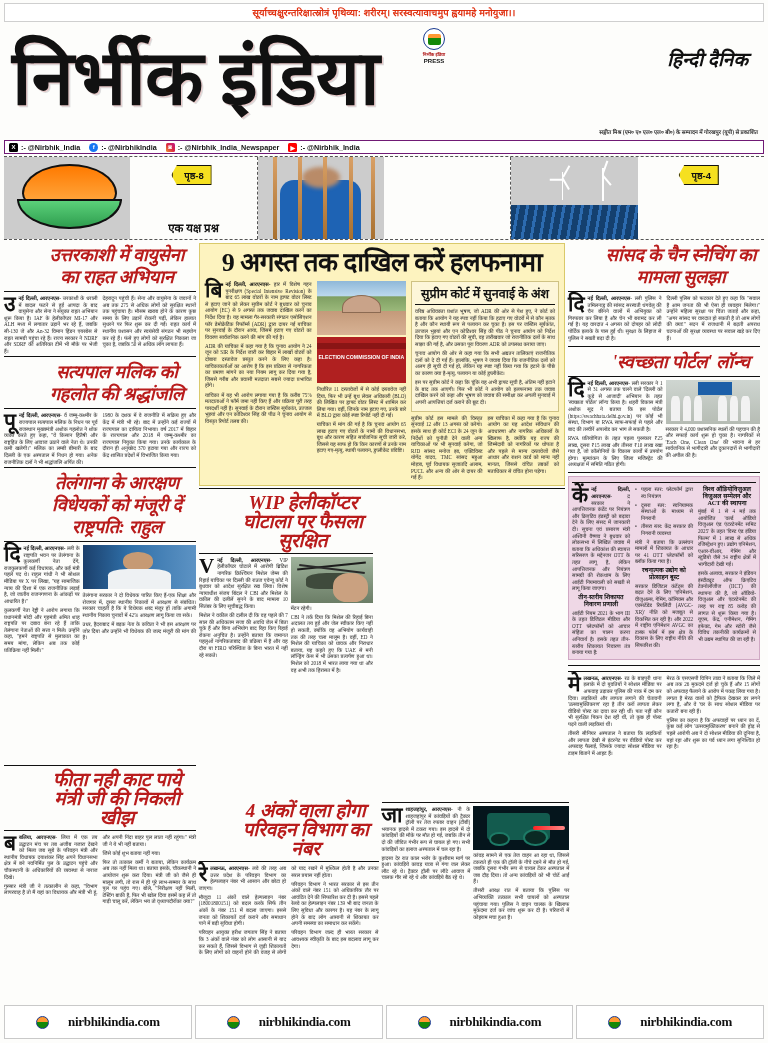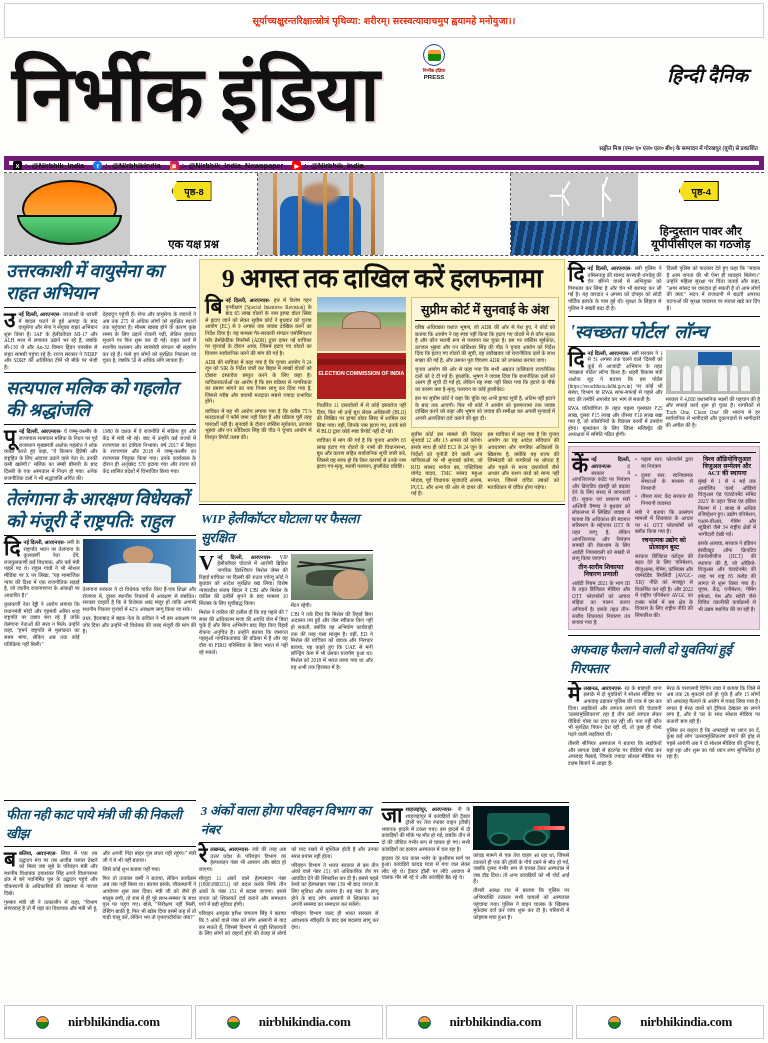--- a/index.html
+++ b/index.html
@@ -15,21 +15,21 @@
     position: relative;
     width: 768px;
     height: 1043px;
     background: #fdfdfb;
     padding: 3px 4px;
   }
 
   
   .sanskrit-bar {
     border: 1px solid #cfcfcf;
-    height: 35px;
+    height: 19px;
     display: flex;
     align-items: center;
     justify-content: center;
     background: #fff;
   }
   .sanskrit-bar span {
     color: #e03010;
     font-size: 9.5px;
     font-weight: bold;
     letter-spacing: .1px;
@@ -144,25 +144,25 @@
     font-size: 6px;
     font-weight: bold;
     text-align: center;
     padding: 1.5px 0;
     letter-spacing: .2px;
     font-family: "Liberation Sans", sans-serif;
   }
 
   
   .social-bar {
-    border: 5px solid #701a75;
+    border: 1px solid #701a75;
     background: #fff;
     height: 14px;
     display: flex;
-    align-items: flex-start;
+    align-items: center;
     padding-left: 4px;
     gap: 3px;
     margin-bottom: 2px;
   }
   .soc-ico {
     width: 9px; height: 9px;
     border-radius: 1.5px;
     display: inline-flex;
     align-items: center;
     justify-content: center;
@@ -306,26 +306,27 @@
   .col-4 { width: 192px; }
 
   .rule { border-top: 1.6px solid #111; margin: 2px 0 3px; }
 
   
   h2.hl {
     font-size: 18px;
     line-height: 22px;
     font-weight: bold;
     font-style: italic;
-    text-align: left;
-    color: #0c4a6e;
+    text-align: center;
+    color: #b91c1c;
     letter-spacing: -.2px;
     padding: 1px 2px;
-  }
-  h2.hl.small { font-size: 13px; line-height: 19px; }
+    margin-left: 34px;
+  }
+  h2.hl.small { font-size: 19px; line-height: 19px; }
   h2.hl.upright { font-style: normal; }
 
   
   .btext {
     font-size: 5.1px;
     line-height: 6.6px;
     text-align: justify;
     color: #2a2a2a;
     font-family: "Liberation Serif", serif;
     letter-spacing: 0px;
@@ -591,21 +592,20 @@
         <div class="blade" style="left:40%;top:8%;transform:rotate(30deg)"></div>
         <div class="blade" style="left:40%;top:10%;transform:rotate(150deg)"></div>
         <div class="blade" style="left:40%;top:12%;transform:rotate(270deg)"></div>
         <div class="turb" style="left:72%;top:14%;height:40%"></div>
         <div class="blade" style="left:72%;top:4%;transform:rotate(20deg)"></div>
         <div class="blade" style="left:72%;top:6%;transform:rotate(140deg)"></div>
         <div class="panel"></div>
       </div>
       <div class="promo-body">
         <div class="promo-arrow">पृष्ठ-4</div>
-        <div class="promo-label">हिन्दुस्तान पावर और यूपीपीसीएल का गठजोड़</div>
       </div>
     </div>
   </div>
 
   <div class="main-grid">
 
     <div class="col col-1">
 
       <article>
         <h2 class="hl">उत्तरकाशी में वायुसेना का राहत अभियान</h2>
@@ -739,20 +739,21 @@
           </div>
         </div>
 
         <div style="width:52%"></div>
       </div>
     </div>
 
     <div class="col col-4">
 
       <article>
+        <h2 class="hl">सांसद के चैन स्नेचिंग का मामला सुलझा</h2>
         <div class="rule"></div>
         <div class="btext cols2">
           <p><span class="dropcap">दि</span><span class="dateline">नई दिल्ली, आरएनएस-</span> <span>ल्ली पुलिस ने तमिलनाडु की सांसद सरस्वती थंगवेलु की चैन छीनने वालों में अभियुक्त को गिरफ्तार कर लिया है और चेन भी बरामद कर ली गई है। यह वारदात 4 अगस्त को दोपहर को लोदी पोर्टिक इलाके के पास हुई थी। सुरक्षा के लिहाज से पुलिस ने सख्ती बढ़ा दी है।</span></p>
           <p>दिल्ली पुलिस को फटकार देते हुए कहा कि "सवाल है आम जनता की भी ऐसा ही व्यवहार मिलेगा।" उन्होंने महिला सुरक्षा पर चिंता जताई और कहा, "अगर सांसद पर वारदात हो सकती है तो आम लोगों की क्या!" सदन में राजधानी में बढ़ती अपराध घटनाओं की सुरक्षा व्यवस्था पर सवाल खड़े कर दिए हैं।</p>
         </div>
       </article>
 
       <div class="rule"></div>
 
       <article>
@@ -802,38 +803,37 @@
             <div class="mini-head">विश्व ऑडियोविजुअल विजुअल सम्मेलन और ACT की स्थापना</div>
             <p>मुंबई में 1 से 4 मई तक आयोजित 'वर्ल्ड ऑडियो विजुअल एंड एंटरटेनमेंट समिट 2025' के तहत 'विस्ट एंड इंडिया फिल्म' में 1 लाख से अधिक रजिस्ट्रेशन हुए। उद्योग एनिमेशन, एआर-वीआर, गेमिंग और स्टूडियो जैसे 34 राष्ट्रीय क्षेत्रों में भागीदारी देखी गई।</p>
             <p>इसके अलावा, सरकार ने इंडियन इंस्टीट्यूट ऑफ क्रिएटिव टेक्नोलॉजीज (IICT) की स्थापना की है, जो ऑडियो-विजुअल और एंटरटेनमेंट की तरह पर राष्ट्र 85 करोड़ की लागत से शुरू किया गया है। यूएस, केंद्र, एनीमेशन, गेमिंग इफेक्ट, गेम और स्टोरी जैसे विविध तकनीकी कार्यक्रमों से भी उद्यम स्थापित की जा रही है।</p>
           </div>
         </div>
       </article>
 
       <div class="rule"></div>
 
       <article style="flex:1">
-        <h2 class="hl small">अफवाह फैलाने वाली दो युवतियां हुई गिरफ्तार</h2>
         <div class="rule"></div>
         <div class="btext cols2">
           <p><span class="dropcap">मे</span><span class="dateline">लखनऊ, आरएनएस-</span> <span>रठ के बाइपुरी थाना इलाके में दो युवतियों ने सोशल मीडिया पर अफवाह उड़ाकर पुलिस की नाक में दम कर दिया। लड़कियों और लापता लगाने की चेतावनी 'उत्सवमुक्तिकरण' रहा है तीन करों लापता लेकर वीडियो पोस्ट का दावा कर रही थीं। पता नहीं कौन भी सुरक्षित पिकन देश रहीं थीं, तो कुछ ही पोस्ट पढ़ने वाली लड़कियां थीं।</span></p>
           <p>तीसरी सीनियर अस्पताल ने बताया कि लड़कियों और लापता देखी से इंटरनेट पर वीडियो पोस्ट कर अफवाह फैलाई, जिसके ज्यादा सोशल मीडिया पर टाइम बिताने में आहट हैं।</p>
           <p>मेरठ के एसएसपी विपिन ताडा ने बताया कि जिले में अब तक 26 मुकदमे दर्ज हो चुके हैं और 15 लोगों को अफवाह फैलाने के आरोप में पकड़ लिया गया है। लगता है मेरठ वालों को ट्रैफिक देखकर डर लगने लगा है, और वे 'घर के साथ सोशल मीडिया पर कतारों' बना रही हैं।</p>
           <p>पुलिस का कहना है कि अफवाहों पर ध्यान का दें, कुछ कई लोग 'उत्सवमुक्तिकरण' बनाने की होड़ से पहले आरोपी अब ने दो सोशल मीडिया की दुनिया है, यहां रहा और शुरू का पर्व ध्यान लगा सुनिश्चित हो रहा है।</p>
         </div>
       </article>
     </div>
   </div>
 
   <div style="position:absolute;left:4px;top:800px;width:760px;height:200px;display:flex;gap:3px;">
 
     <div style="width:192px"></div>
 
     <div style="width:180px">
-      <h2 class="hl small">3 अंकों वाला होगा परिवहन विभाग का नंबर</h2>
+      <h2 class="hl small">4 अंकों वाला होगा परिवहन विभाग का नंबर</h2>
       <div class="rule"></div>
       <div class="btext cols2">
         <p><span class="dropcap">रे</span><span class="dateline">लखनऊ, आरएनएस-</span> <span>लवे की तरह अब उत्तर प्रदेश के परिवहन विभाग का हेल्पलाइन नंबर भी आसान और छोटा हो जाएगा।</span></p>
         <p>मौजूदा 11 अंकों वाले हेल्पलाइन नंबर (18001800151) को बदल करके सिर्फ तीन अंकों के नंबर 151 में बदला जाएगा। इससे जनता को शिकायतें दर्ज कराने और समाधान पाने में बड़ी सुविधा होगी।</p>
         <p>परिवहन आयुक्त हरीश जगताप सिंह ने बताया कि 3 अंकों वाले नंबर को लोग आसानी से याद कर सकते हैं, जिससे विभाग से जुड़ी शिकायतों के लिए लोगों को वाहनों होने की वजह से लोगों को याद रखने में मुश्किल होती है और उनका सरल प्रयास नहीं होता।</p>
         <p>परिवहन विभाग ने भारत सरकार से इस तीन अंकों वाले नंबर 151 को अधिकारिक तौर पर आवंटित देने की सिफारिश कर दी है। इससे पहले रेलवे का हेल्पलाइन नंबर 139 भी बाद जनता के लिए सुविधा और कारगर है। यह नंबर के लागू होने के बाद लोग आसानी से शिकायत कर अपनी समस्या का समाधान कर सकेंगे।</p>
         <p>परिवहन विभाग जल्द ही भारत सरकार से आवश्यक स्वीकृति के बाद इस बदलाव लागू कर देगा।</p>
       </div>
     </div>
 

